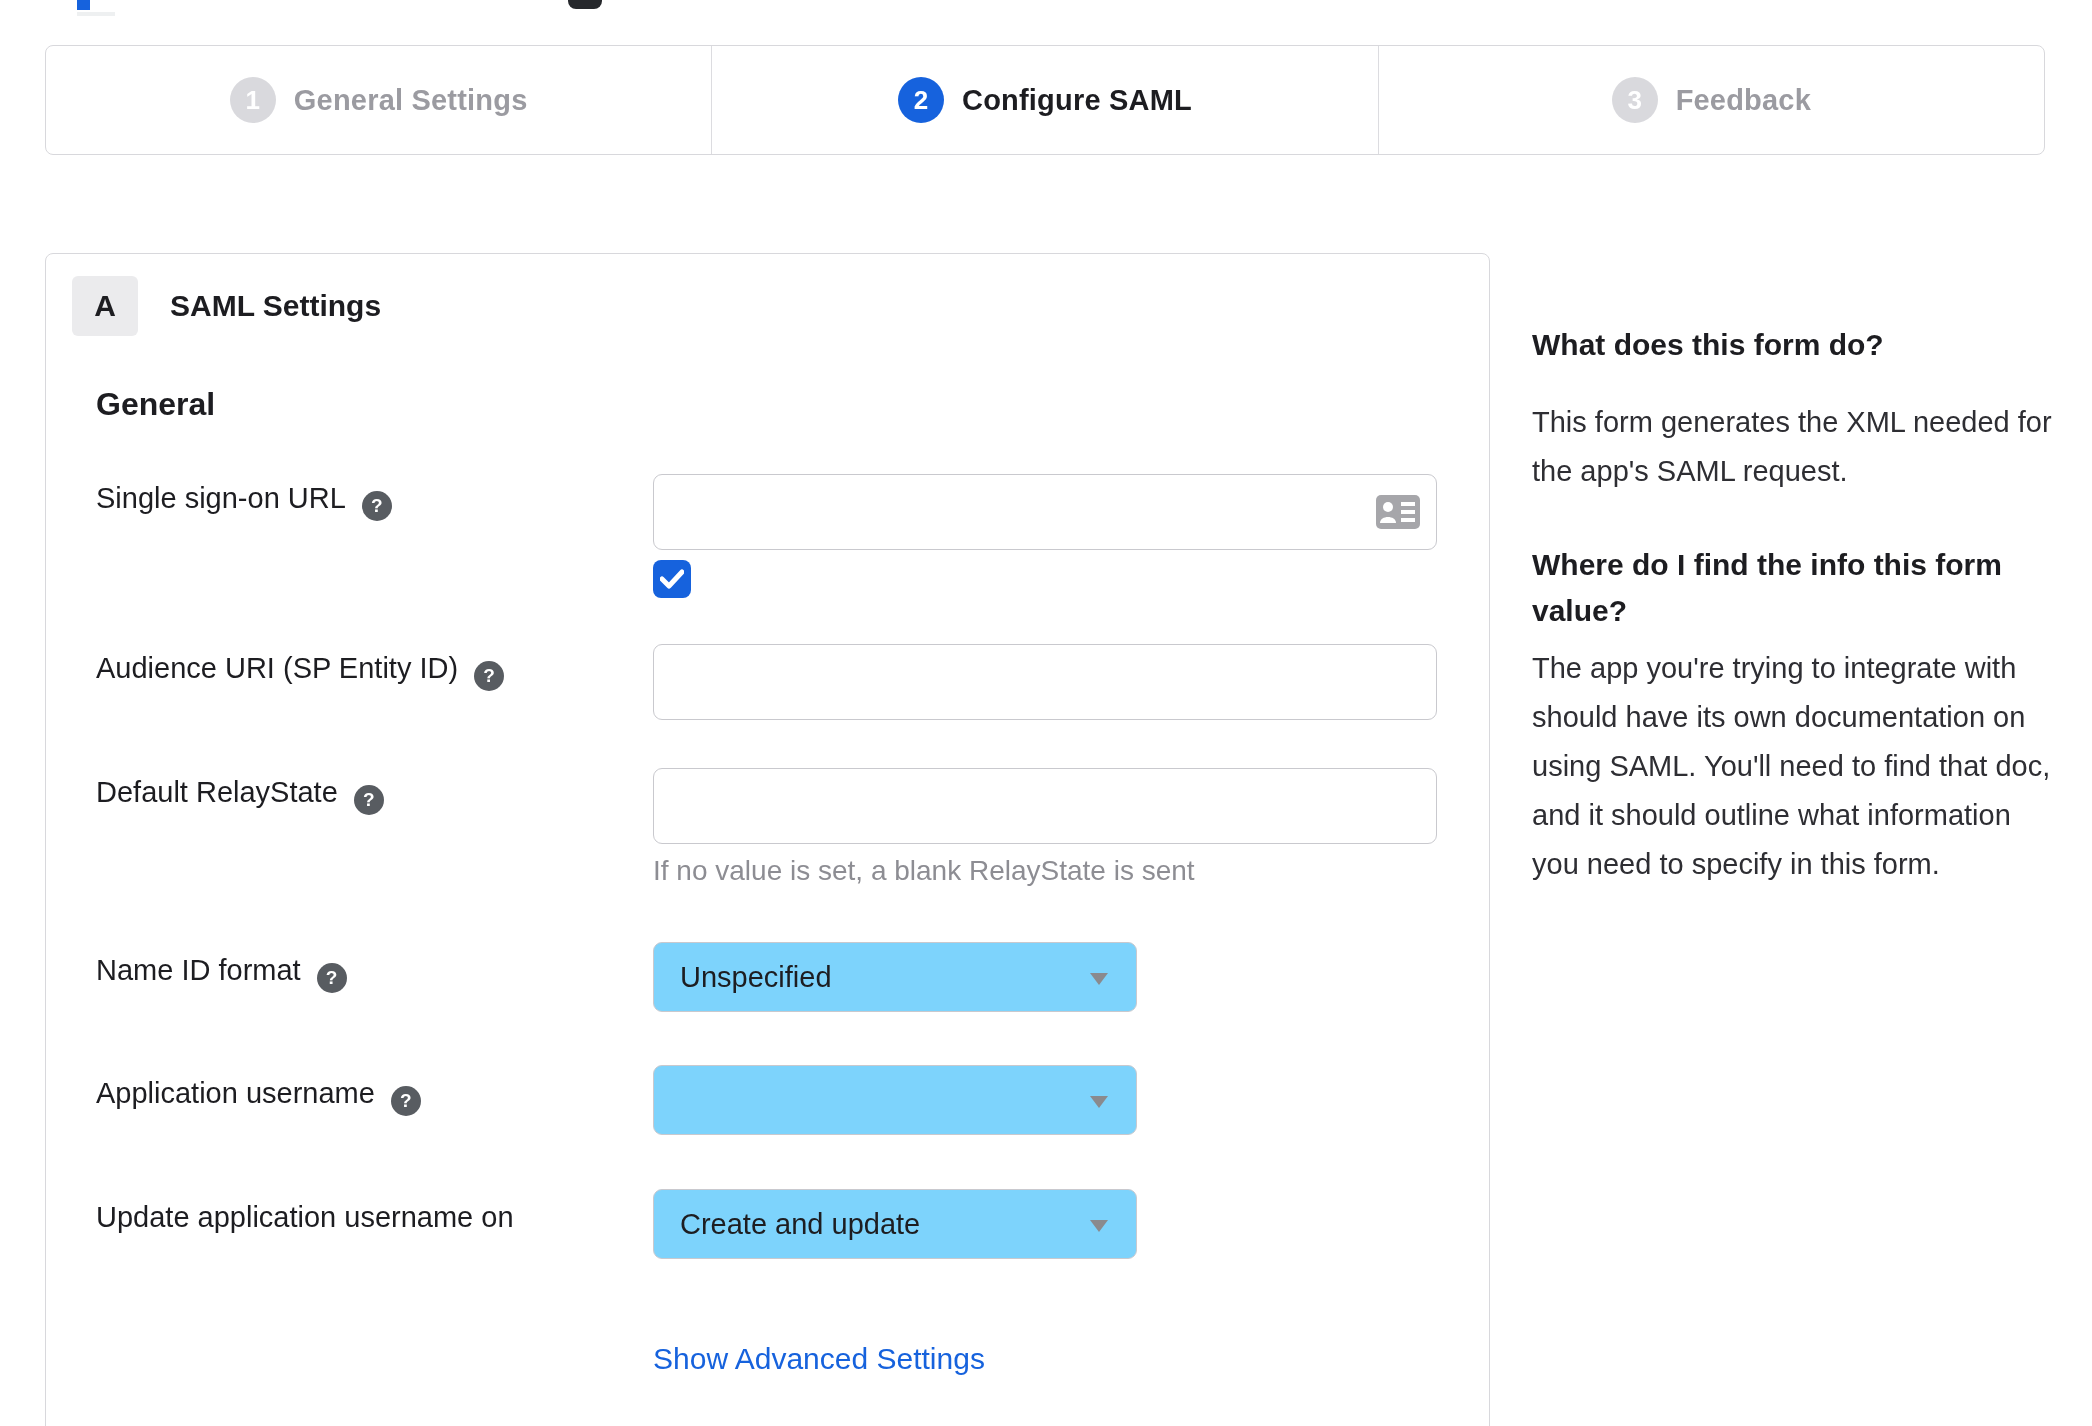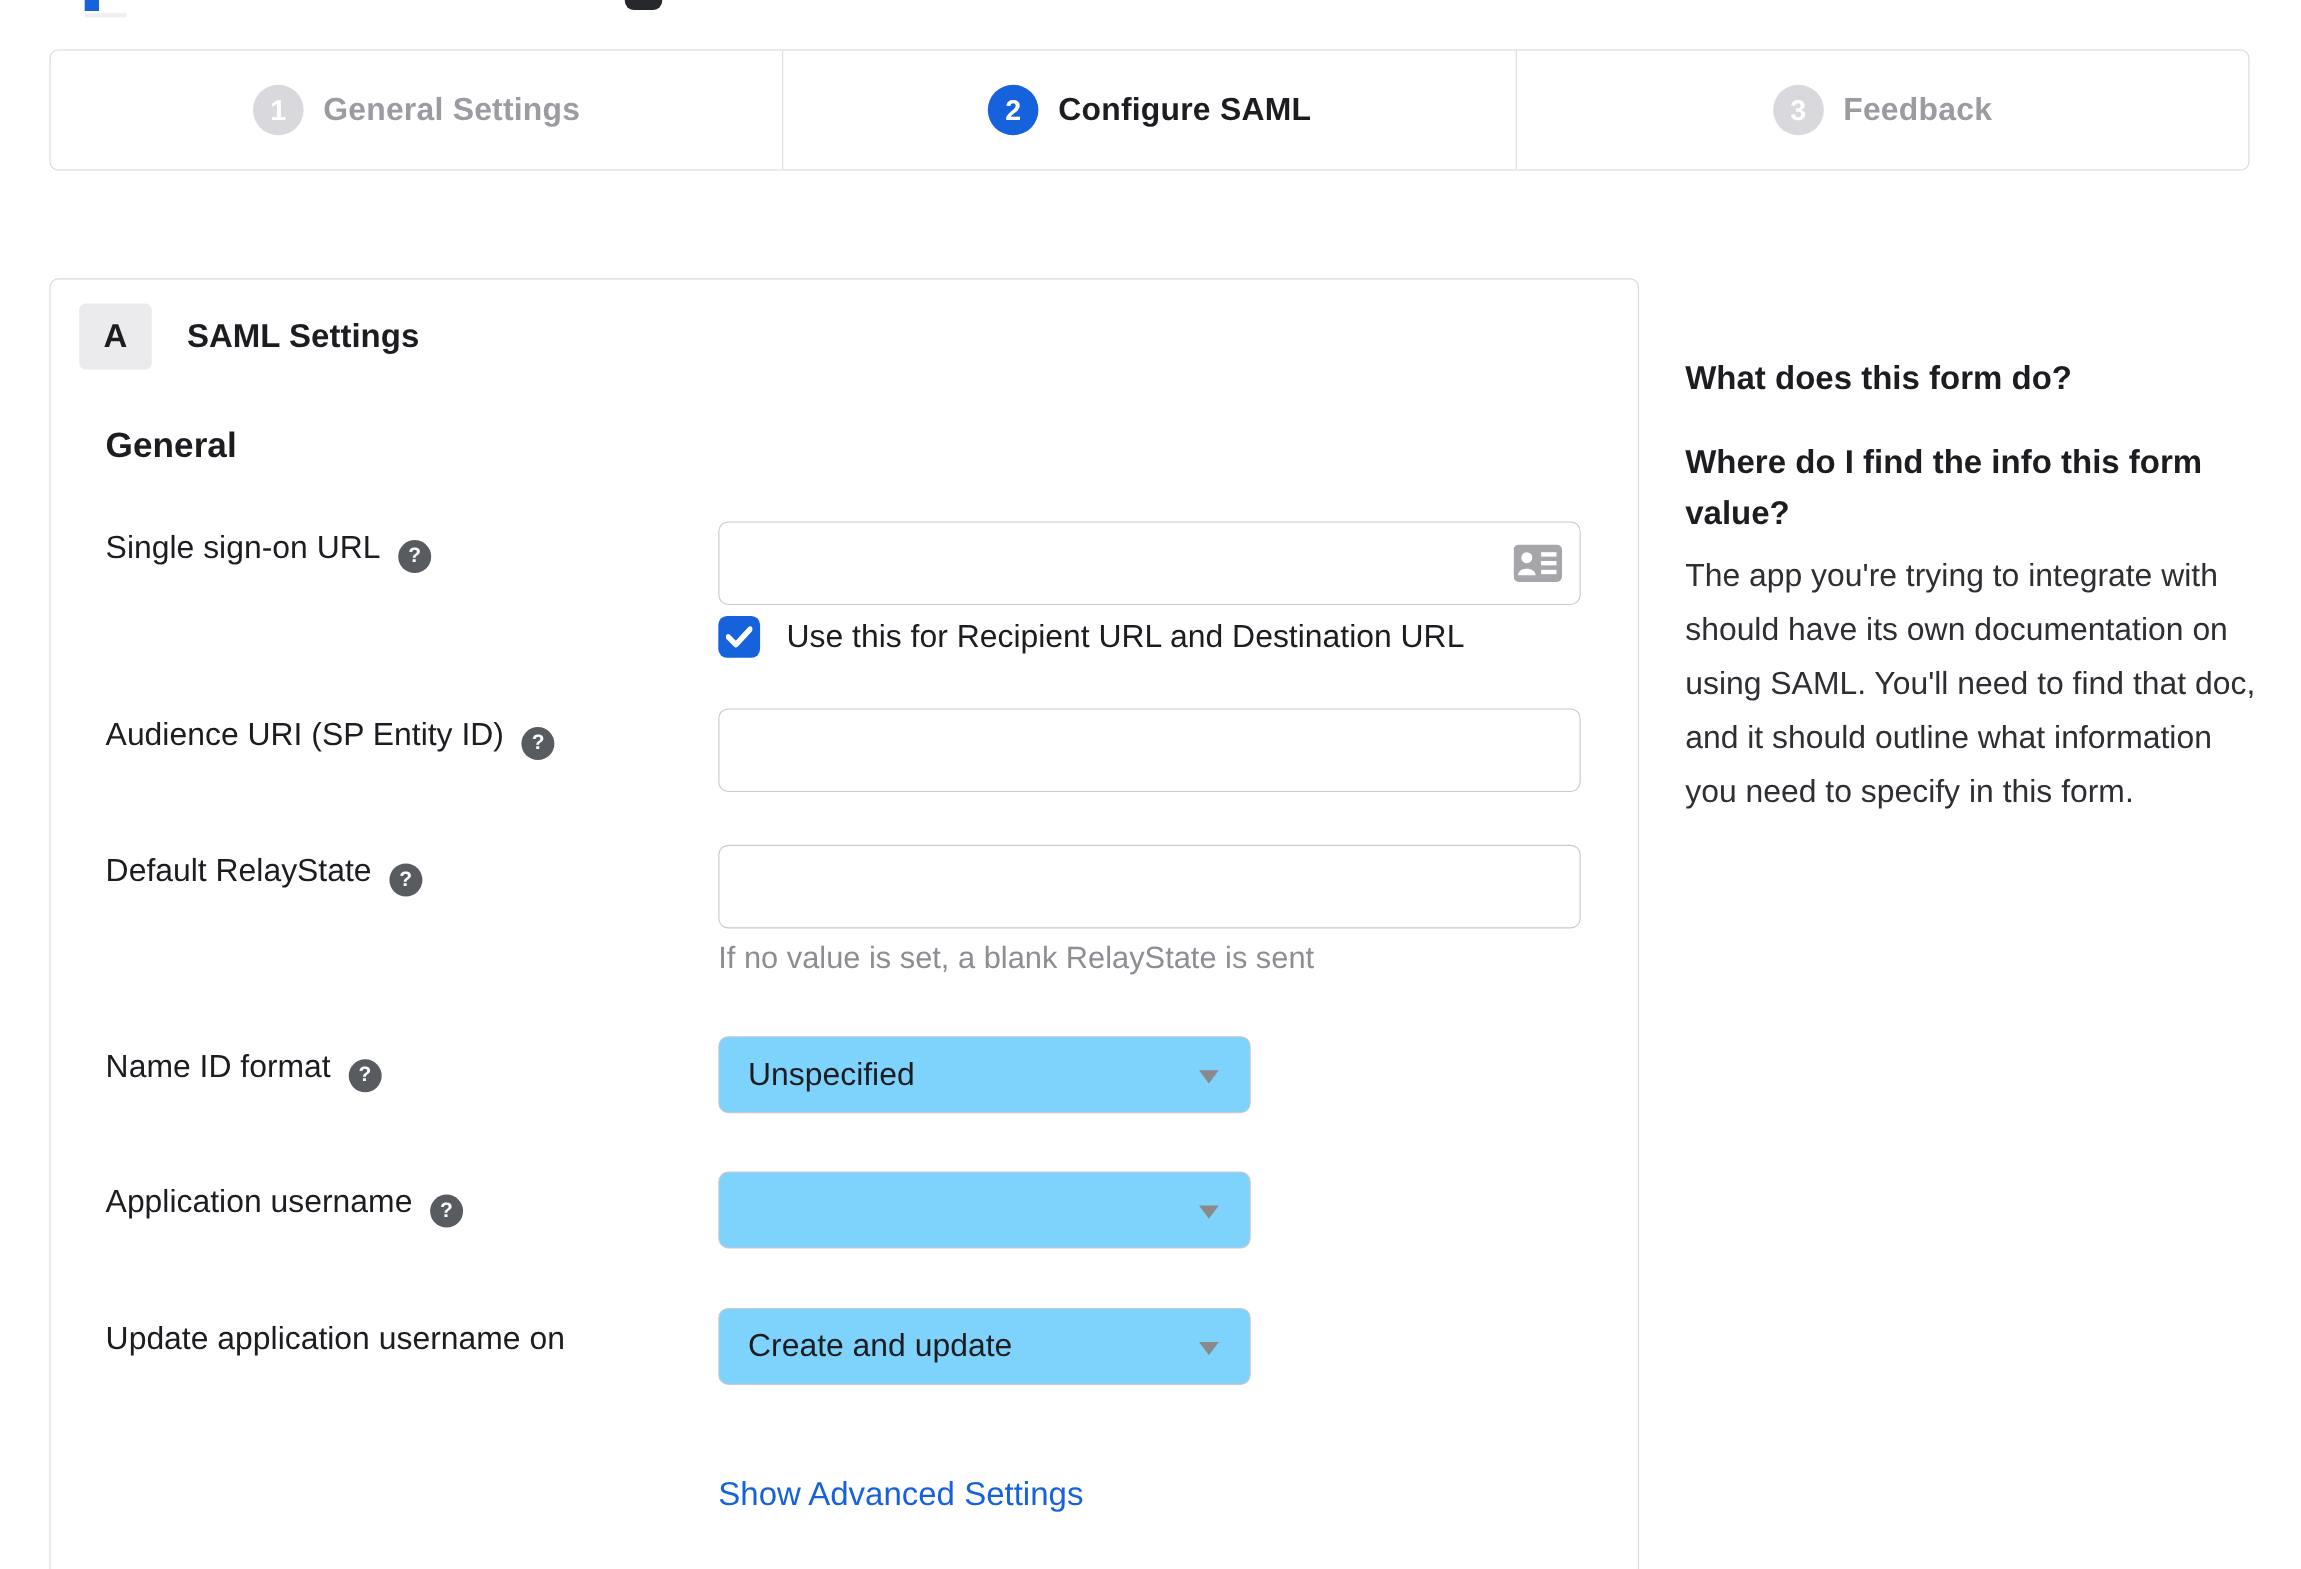--- a/index.html
+++ b/index.html
@@ -105,21 +105,20 @@
     <rect x="25" y="15" width="14" height="4" fill="#ffffff"></rect>
     <rect x="25" y="23" width="14" height="4" fill="#ffffff"></rect>
   </svg>
 
   <div class="checkbox-row">
     <div class="checkbox">
       <svg width="24" height="20" viewBox="0 0 24 20">
         <polyline points="2,10 9,17 22,3" fill="none" stroke="#ffffff" stroke-width="5" stroke-linecap="round" stroke-linejoin="round"></polyline>
       </svg>
     </div>
-    <div class="checkbox-label">Use this for Recipient URL and Destination URL</div>
   </div>
 
   <div class="f-label" style="top:398px"><span>Audience URI (SP Entity ID)</span><span class="help">?</span></div>
   <input class="text-input" style="top: 390px;" type="text" value="">
 
   <div class="f-label" style="top:522px"><span>Default RelayState</span><span class="help">?</span></div>
   <input class="text-input" style="top: 514px;" type="text" value="">
   <div class="hint" style="top:601px">If no value is set, a blank RelayState is sent</div>
 
   <div class="f-label" style="top:700px"><span>Name ID format</span><span class="help">?</span></div>
@@ -137,15 +136,16 @@
   <div class="select" style="top:935px">
     <div class="sel-text">Create and update</div>
     <div class="caret"></div>
   </div>
 
   <div class="adv-link">Show Advanced Settings</div>
 </div>
 
 <div class="side">
   <h3 class="h1">What does this form do?</h3>
+  <p class="p1">This form generates the XML needed for the app's SAML request.</p>
   <h3 class="h2">Where do I find the info this form value?</h3>
   <p>The app you're trying to integrate with should have its own documentation on using SAML. You'll need to find that doc, and it should outline what information you need to specify in this form.</p>
 </div>
 
 </body></html>

